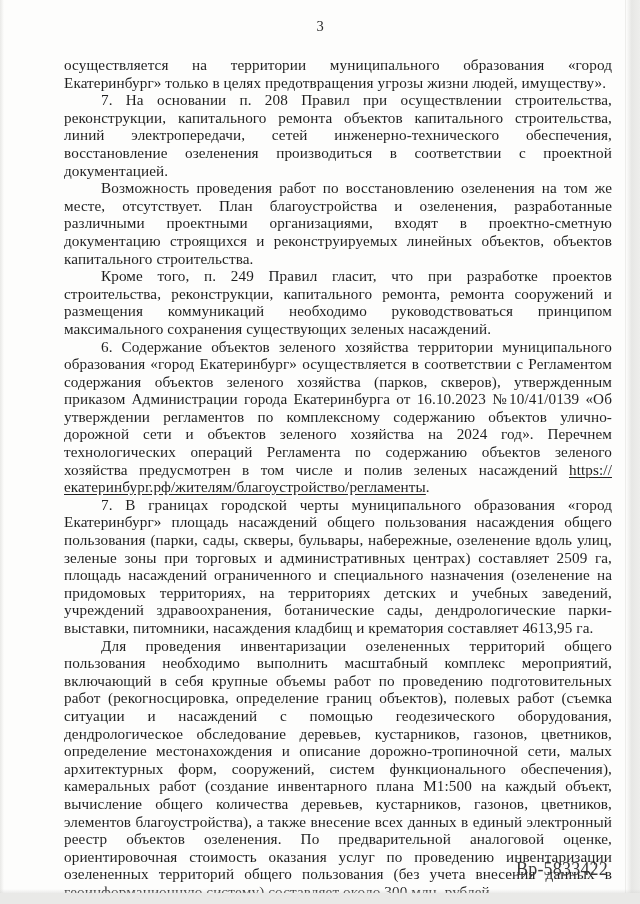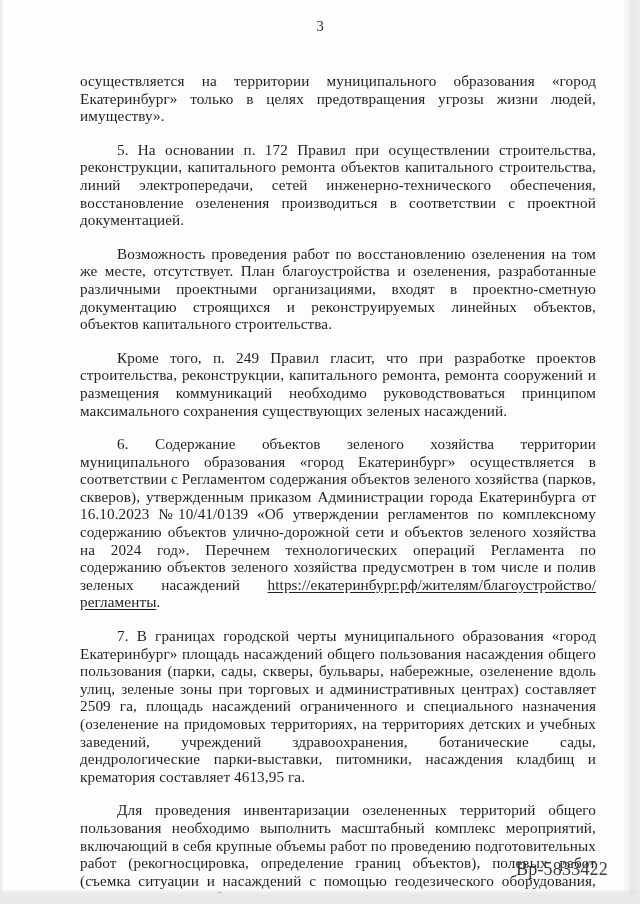--- a/index.html
+++ b/index.html
@@ -50,21 +50,21 @@
     position: absolute;
     top: 56px;
     left: 64px;
     width: 548px;
     font-size: 15.2px;
     line-height: 17.6px;
     text-align: justify;
     letter-spacing: 0.1px;
   }
   .body-text p {
-    margin: 16px;
+    margin: 0;
     padding: 0;
     text-indent: 37px;
   }
   .body-text p.noindent {
     text-indent: 0;
   }
   .doclink {
     color: #1f1f1f;
     text-decoration: underline;
     text-underline-offset: 2px;
@@ -80,21 +80,21 @@
 </style>
 </head>
 <body>
 
 <div class="page">
 
   <div class="pageno">3</div>
 
   <div class="body-text">
     <p class="noindent">осуществляется на территории муниципального образования «город Екатеринбург» только в целях предотвращения угрозы жизни людей, имуществу».</p>
-    <p>5. На основании п. 172 Правил при осуществлении строительства, реконструкции, капитального ремонта объектов капитального строительства, линий электропередачи, сетей инженерно-технического обеспечения, восстановление озеленения производиться в соответствии с проектной документацией.</p>
+    <p>7. На основании п. 208 Правил при осуществлении строительства, реконструкции, капитального ремонта объектов капитального строительства, линий электропередачи, сетей инженерно-технического обеспечения, восстановление озеленения производиться в соответствии с проектной документацией.</p>
     <p>Возможность проведения работ по восстановлению озеленения на том же месте, отсутствует. План благоустройства и озеленения, разработанные различными проектными организациями, входят в проектно-сметную документацию строящихся и реконструируемых линейных объектов, объектов капитального строительства.</p>
     <p>Кроме того, п. 249 Правил гласит, что при разработке проектов строительства, реконструкции, капитального ремонта, ремонта сооружений и размещения коммуникаций необходимо руководствоваться принципом максимального сохранения существующих зеленых насаждений.</p>
     <p><span>6. Содержание объектов зеленого хозяйства территории муниципального образования «город Екатеринбург» осуществляется в соответствии с Регламентом содержания объектов зеленого хозяйства (парков, скверов), утвержденным приказом Администрации города Екатеринбурга от 16.10.2023 №10/41/0139 «Об утверждении регламентов по комплексному содержанию объектов улично-дорожной сети и объектов зеленого хозяйства на 2024 год». Перечнем технологических операций Регламента по содержанию объектов зеленого хозяйства предусмотрен в том числе и полив зеленых насаждений </span><a href="#" class="doclink">https://екатеринбург.рф/жителям/благоустройство/регламенты</a><span>.</span></p>
     <p>7. В границах городской черты муниципального образования «город Екатеринбург» площадь насаждений общего пользования насаждения общего пользования (парки, сады, скверы, бульвары, набережные, озеленение вдоль улиц, зеленые зоны при торговых и административных центрах) составляет 2509 га, площадь насаждений ограниченного и специального назначения (озеленение на придомовых территориях, на территориях детских и учебных заведений, учреждений здравоохранения, ботанические сады, дендрологические парки-выставки, питомники, насаждения кладбищ и крематория составляет 4613,95 га.</p>
     <p>Для проведения инвентаризации озелененных территорий общего пользования необходимо выполнить масштабный комплекс мероприятий, включающий в себя крупные объемы работ по проведению подготовительных работ (рекогносцировка, определение границ объектов), полевых работ (съемка ситуации и насаждений с помощью геодезического оборудования, дендрологическое обследование деревьев, кустарников, газонов, цветников, определение местонахождения и описание дорожно-тропиночной сети, малых архитектурных форм, сооружений, систем функционального обеспечения), камеральных работ (создание инвентарного плана М1:500 на каждый объект, вычисление общего количества деревьев, кустарников, газонов, цветников, элементов благоустройства), а также внесение всех данных в единый электронный реестр объектов озеленения. По предварительной аналоговой оценке, ориентировочная стоимость оказания услуг по проведению инвентаризации озелененных территорий общего пользования (без учета внесения данных в геоинформационную систему) составляет около 300 млн. рублей.</p>
   </div>
 
   <div class="footer-code">Вр-5833422</div>
 
   <div class="edge-left"></div>

